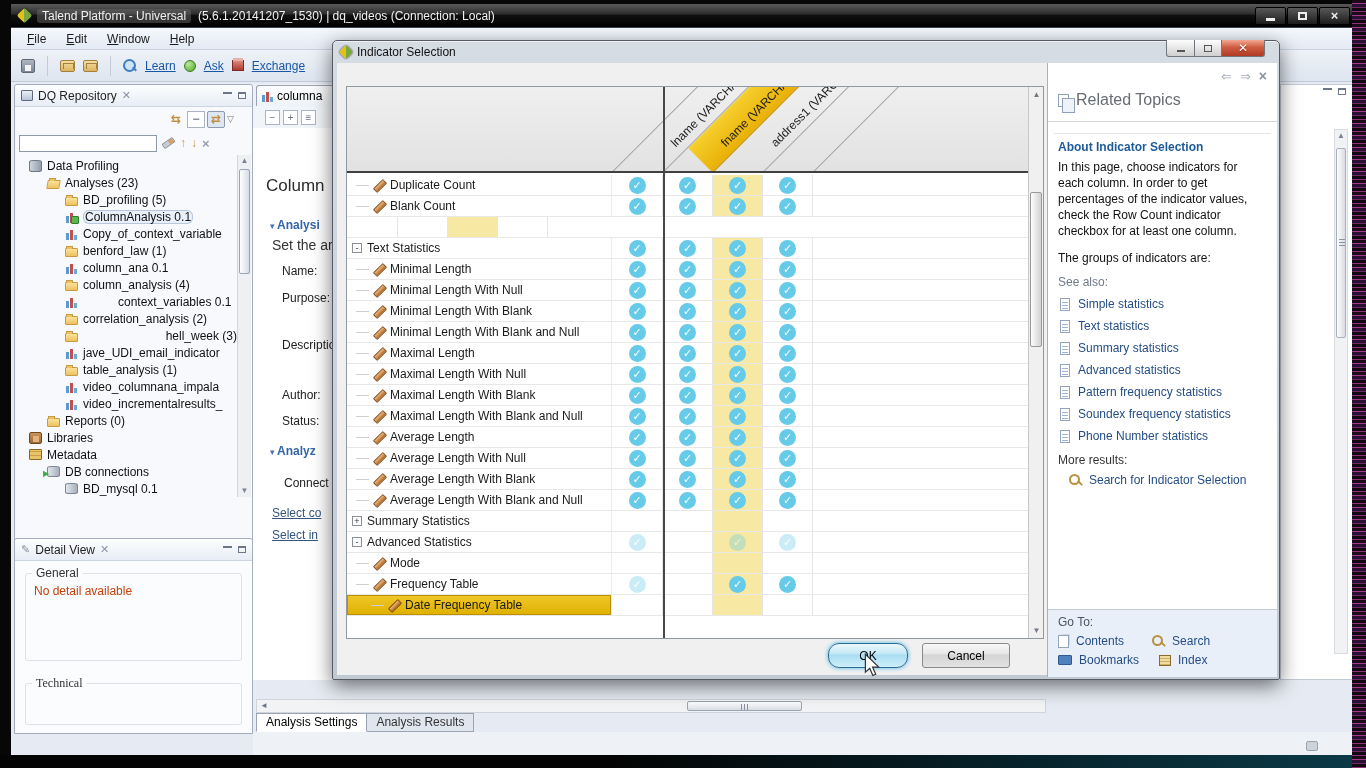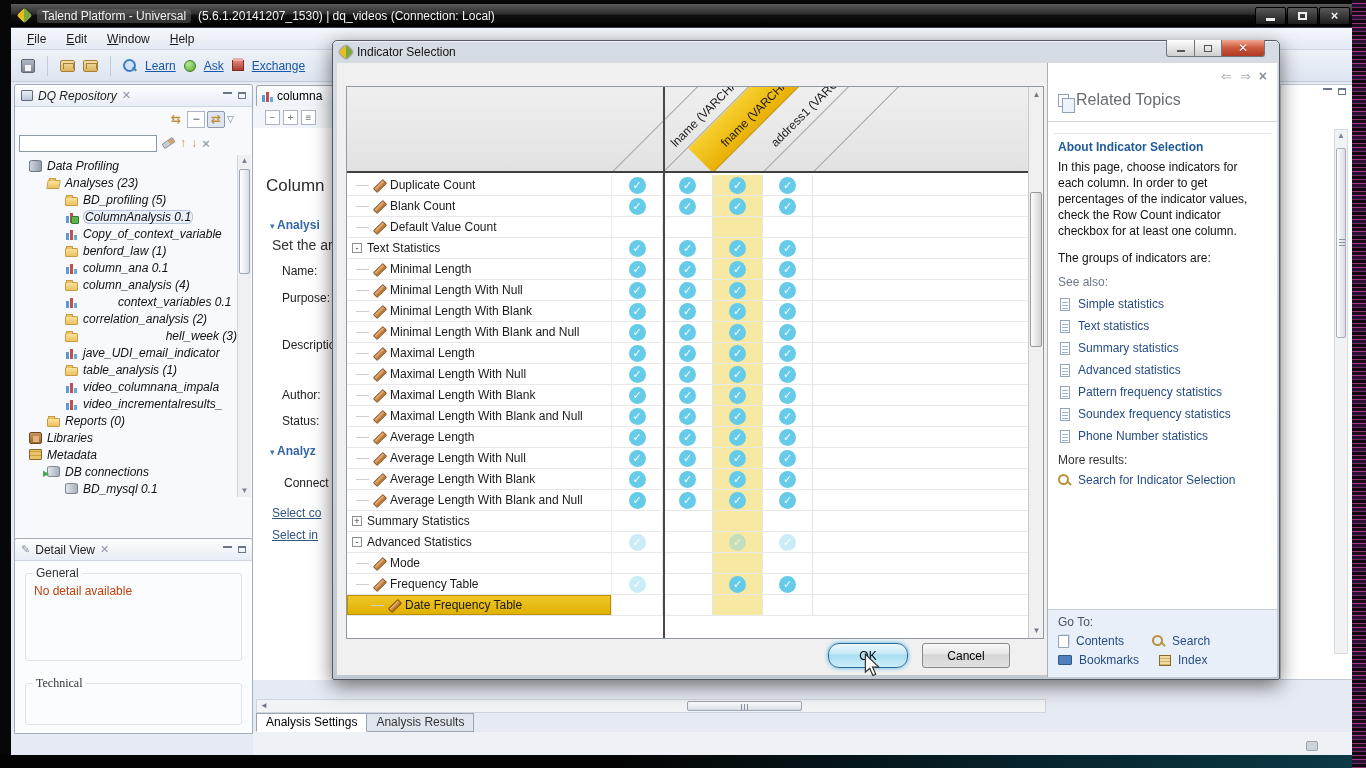--- a/index.html
+++ b/index.html
@@ -47,21 +47,21 @@
   .i-mag::before { content:''; position:absolute; left:0; top:0; width:9px; height:9px; border:2px solid #3d7cc6; border-radius:50%; background:#cfe3f7; }
   .i-mag::after { content:''; position:absolute; left:9px; top:9px; width:5px; height:2px; background:#3d7cc6; transform:rotate(45deg); }
   .i-balloon { width:12px; height:12px; border-radius:50%; background:radial-gradient(circle at 35% 30%,#b9e79a,#53a829); border:1px solid #3c7d1e; }
   .i-cube { width:12px; height:11px; background:linear-gradient(#d98880,#b03a2e); border:1px solid #7d2a22; position:relative; }
   .i-cube::after { content:''; position:absolute; left:0; top:-3px; width:100%; height:3px; background:#e6b0aa; }
   .tlink { color:#1857a8; text-decoration:underline; }
   #workbench { left:11px; top:82px; width:1344px; height:673px; background:#e6ebf3; z-index:1; }
 
   
   #dq-panel { left:14px; top:84px; width:239px; height:556px; z-index:6;
-    background:#f7f9fc; border:1px solid #a3adbd; border-radius:3px 3px 0 0;font-style:italic; }
+    background:#f7f9fc; border:1px solid #a3adbd; border-radius:3px 3px 0 0; }
   .view-tabbar { height:22px; background:linear-gradient(#fdfefe,#e7edf6); border-bottom:1px solid #cdd5e1;
     display:flex; align-items:center; padding:0 6px; gap:5px; font-size:12px; color:#222; border-radius:3px 3px 0 0; }
   .i-repo { width:12px; height:11px; border:1px solid #5e6a7c; background:linear-gradient(#e9eef6,#b9c6d9); border-radius:1px; }
   .tab-x { color:#8a93a0; font-size:11px; font-weight:bold; }
   .pan-ctrl { margin-left:auto; display:flex; gap:6px; align-items:center; }
   .pc-min { width:9px; height:7px; border-top:2px solid #6b7687; }
   .pc-max { width:8px; height:7px; border:1px solid #6b7687; border-top:2px solid #6b7687; }
   #dq-toolbar { height:24px; display:flex; justify-content:flex-end; align-items:center; gap:2px; padding-right:18px; font-size:12px; }
   .boxic { width:18px; height:17px; display:flex; align-items:center; justify-content:center; color:#c28f3f; font-weight:bold; }
   .boxic.framed { border:1px solid #aab4c4; background:#fff; color:#7c8698; }
@@ -214,21 +214,21 @@
   #about-title { position:absolute; left:10px; top:77px; color:#1f5b99; font-weight:bold; }
   #about-para { position:absolute; left:10px; top:96px; width:207px; line-height:16px; color:#111; }
   #groups-line { position:absolute; left:10px; top:188px; color:#111; }
   #seealso-label { position:absolute; left:10px; top:212px; color:#6e7887; }
   #seealso { position:absolute; left:12px; top:230px; }
   .halink { height:22px; display:flex; align-items:center; gap:8px; color:#254d85; }
   .pgicon { width:10px; height:13px; background:#fff; border:1px solid #93a5bd; position:relative; flex:0 0 auto; }
   .pgicon::before { content:''; position:absolute; left:1px; top:3px; width:6px; height:7px;
     background:repeating-linear-gradient(180deg,#9db4d0 0 1px,transparent 1px 3px); }
   #more-label { position:absolute; left:10px; top:390px; color:#333; }
-  #search-link { position:absolute; left:10px; top:410px; display:flex; gap:7px; align-items:center; color:#254d85; }
+  #search-link { position:absolute; left:21px; top:410px; display:flex; gap:7px; align-items:center; color:#254d85; }
   .keyicon { width:13px; height:13px; position:relative; flex:0 0 auto; }
   .keyicon::before { content:''; position:absolute; left:0; top:0; width:7px; height:7px; border:2px solid #b8913c; border-radius:50%; }
   .keyicon::after { content:''; position:absolute; left:8px; top:8px; width:6px; height:2px; background:#b8913c; transform:rotate(45deg); }
   #goto { position:absolute; left:0; right:0; bottom:0; height:68px; background:#e9eff8; border-top:1px solid #c2cbd8; padding:5px 10px; }
   #goto-label { color:#4a5563; }
   .goto-row { display:flex; align-items:center; gap:7px; margin-top:5px; color:#254d85; }
   .goto-row .sep { width:14px; }
   .i-copy { width:11px; height:13px; background:#fff; border:1px solid #93a5bd; box-shadow:2px -2px 0 -1px #cdd9e8; }
   .i-book { width:14px; height:10px; background:linear-gradient(90deg,#4f81bd 48%,#fff 48% 52%,#4f81bd 52%); border:1px solid #2f5a8c; border-radius:1px; }
   .i-index { width:12px; height:11px; border:1px solid #8a6a2a; background:repeating-linear-gradient(180deg,#f0dca0 0 2px,#cbb269 2px 3px); }
@@ -537,25 +537,20 @@
             </div>
             <div class="cell c2 hlc">
               <span class="chk">✓</span>
             </div>
             <div class="cell c3">
               <span class="chk">✓</span>
             </div>
             <div class="cellfill"></div>
           </div>
           <div class="trowd">
-            <div class="tlbl">
-              <span class="conn"></span>
-              <span class="ruler"></span>
-              <span class="ttext">Default Value Count</span>
-            </div>
             <div class="cell c0"></div>
             <div class="cell c1"></div>
             <div class="cell c2 hlc"></div>
             <div class="cell c3"></div>
             <div class="cellfill"></div>
           </div>
           <div class="trowd">
             <div class="tlbl">
               <span class="exp">-</span>
               <span class="ttext">Text Statistics</span>

